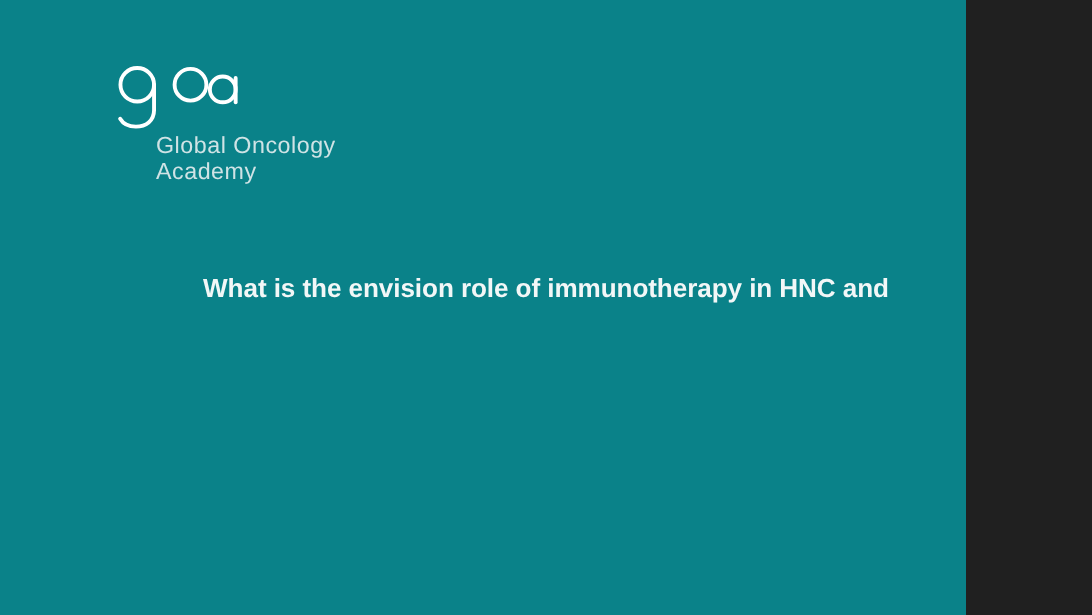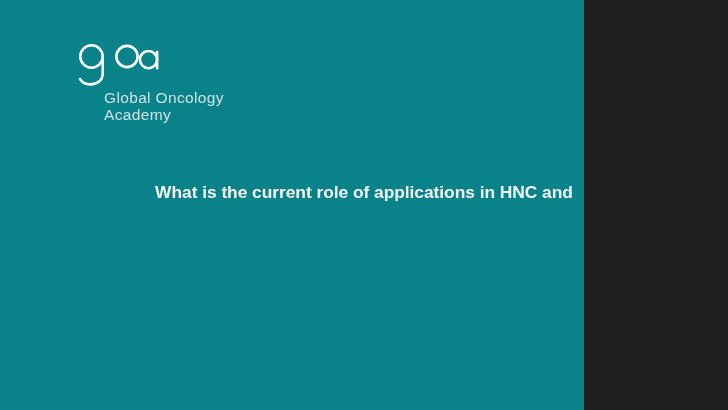--- a/index.html
+++ b/index.html
@@ -8,21 +8,21 @@
     padding: 0;
   }
 
   body {
     font-family: "Liberation Sans", sans-serif;
     background: #202020;
   }
 
   .slide {
     position: relative;
-    width: 584px;
+    width: 644px;
     height: 410px;
     overflow: hidden;
     background: #0a8289;
   }
 
   
   .logo-block {
     position: absolute;
     left: 78px;
     top: 40px;
@@ -86,16 +86,16 @@
 
         <path d="M79.1 12.0 L79.1 28.2"></path>
       </g>
     </svg>
 
     <div class="logo-wordmark">Global Oncology
 Academy</div>
   </div>
 
   <div class="headline">
-    <span class="headline-line">What is the current role of applications in HNC and</span>
+    <span class="headline-line">What is the envision role of immunotherapy in HNC and</span>
   </div>
 
 </div>
 
 </body></html>

